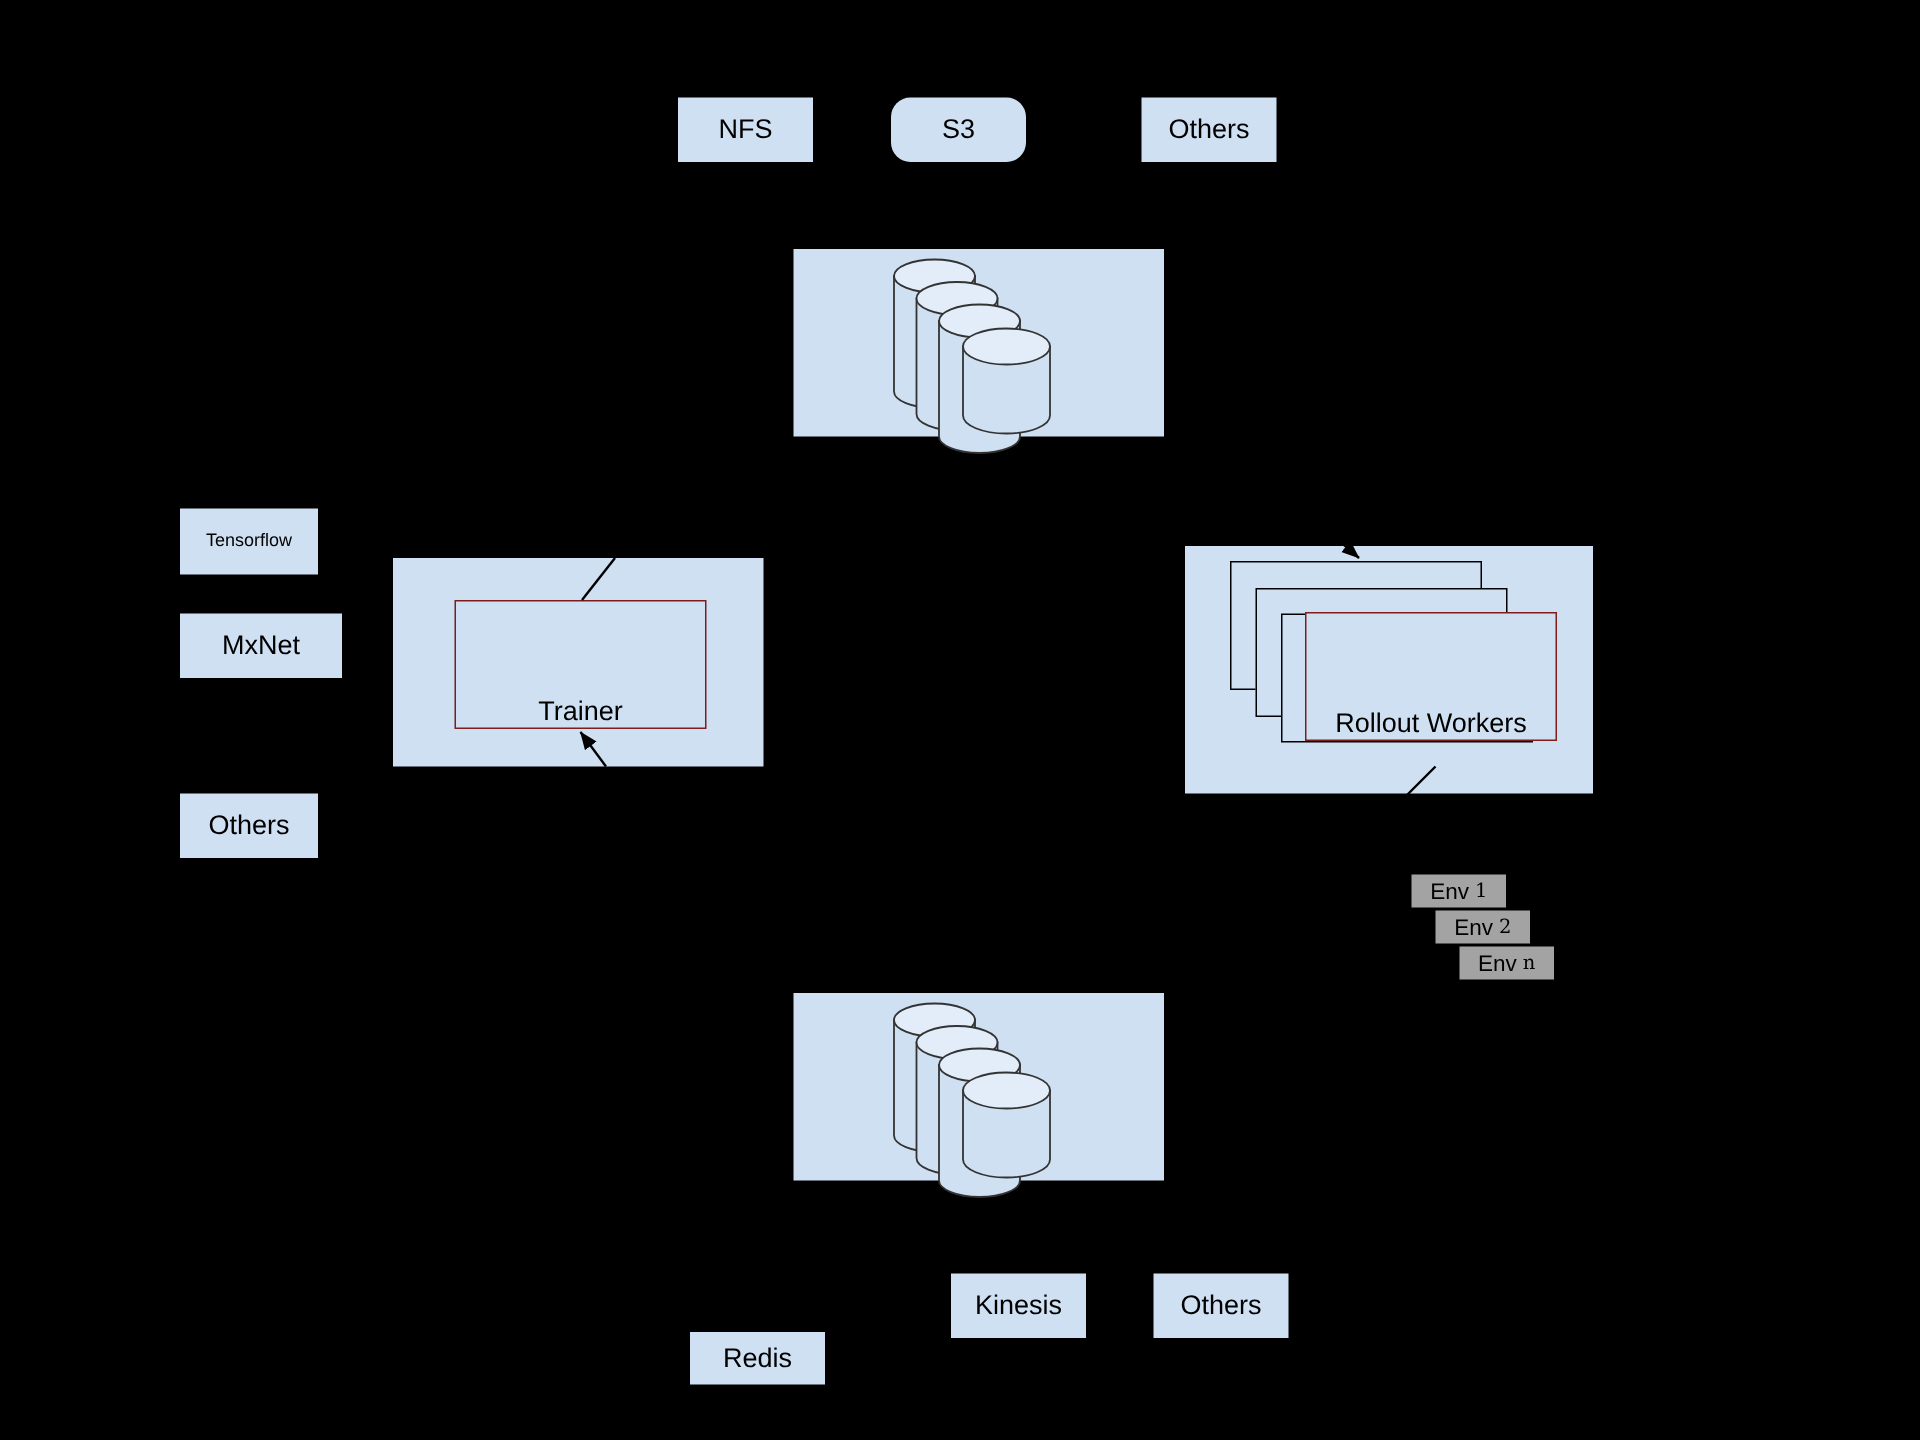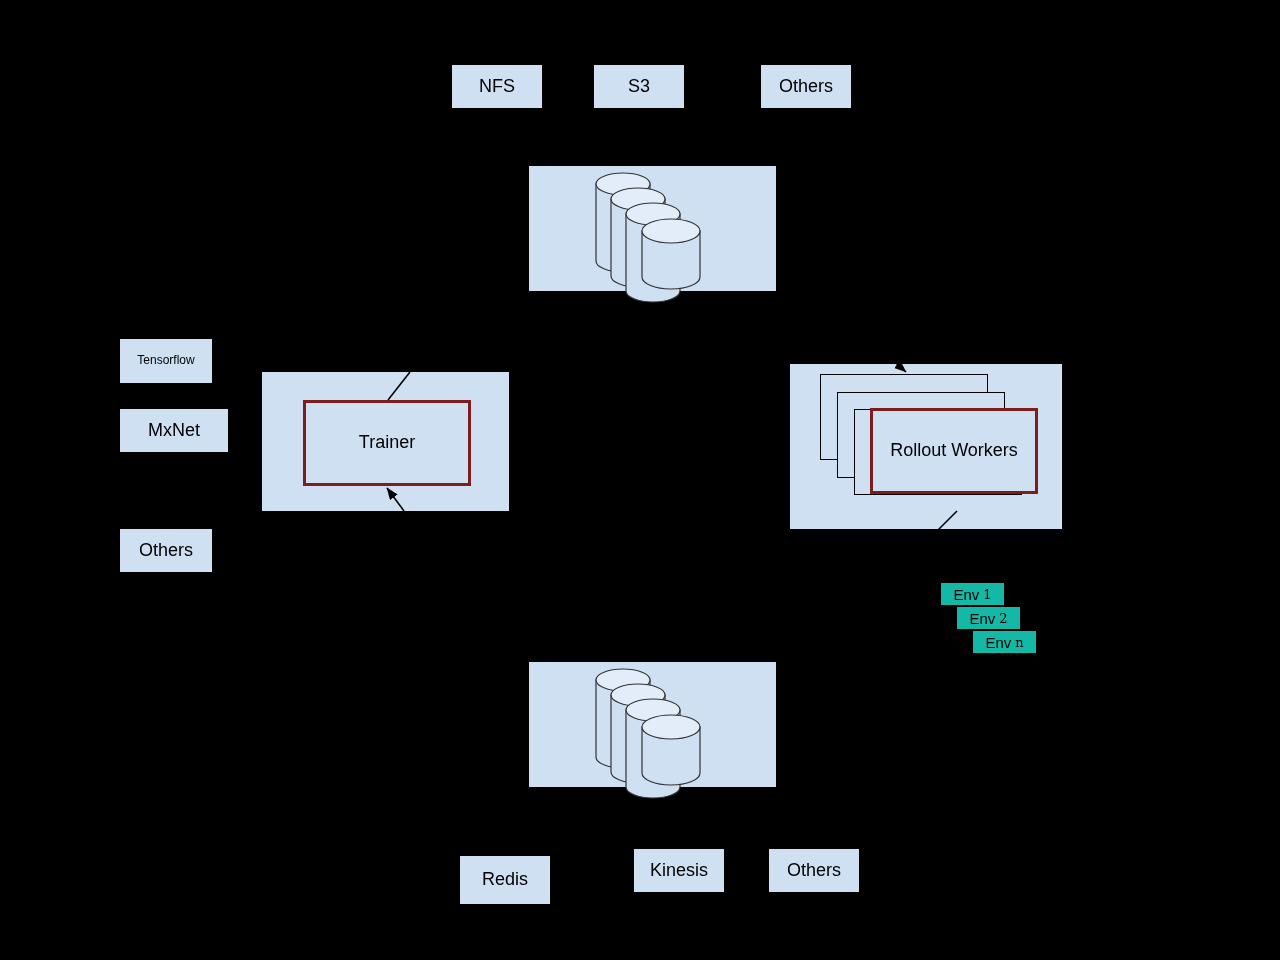--- a/index.html
+++ b/index.html
@@ -23,21 +23,22 @@
     align-items: center;
     justify-content: center;
     color: #000000;
     line-height: 1.1;
     white-space: nowrap;
   }
   .plain-box {
     border: none;
   }
   .bordered {
-    border: 3px solid #7f1d1d;
+    border: 1px solid #7f1d1d;
+    align-items: flex-end;
   }
   .label-lg { font-size: 18px; }
   .label-sm { font-size: 12px; }
 
   
   .panel {
     position: absolute;
     background: #cfe0f3;
     box-sizing: border-box;
   }
@@ -53,21 +54,21 @@
   svg.overlay {
     position: absolute;
     left: 0;
     top: 0;
     width: 1280px;
     height: 960px;
     pointer-events: none;
   }
   .env-box {
     position: absolute;
-    background: #14b8a6;
+    background: #a3a3a3;
     box-sizing: border-box;
     display: flex;
     align-items: center;
     justify-content: center;
     color: #000000;
     font-size: 15px;
     white-space: nowrap;
   }
   .env-sub {
     font-family: "DejaVu Serif", serif;
@@ -76,21 +77,21 @@
   }
 </style>
 </head>
 <body>
 
 <div id="canvas">
 
   <div class="node plain-box label-lg" style="left:452px; top:65px; width:90px; height:43px;">
     <span>NFS</span>
   </div>
-  <div class="node plain-box label-lg" style="left:594px; top:65px; width:90px; height:43px;">
+  <div class="node plain-box label-lg" style="left:594px; top:65px; width:90px; height:43px;border-radius:13px;">
     <span>S3</span>
   </div>
   <div class="node plain-box label-lg" style="left:761px; top:65px; width:90px; height:43px;">
     <span>Others</span>
   </div>
 
   <div class="panel" style="left:529px; top:166px; width:247px; height:125px;"></div>
 
   <div class="node plain-box label-sm" style="left:120px; top:299px; width:92px; height:44px;margin-top:40px;">
     <span>Tensorflow</span>
@@ -123,21 +124,21 @@
     <span>Env</span>
       <span class="env-sub">2</span>
   </div>
   <div class="env-box" style="left:973px; top:631px; width:63px; height:22px;">
     <span>Env</span>
       <span class="env-sub">n</span>
   </div>
 
   <div class="panel" style="left:529px; top:662px; width:247px; height:125px;"></div>
 
-  <div class="node plain-box label-lg" style="left:460px; top:856px; width:90px; height:48px;">
+  <div class="node plain-box label-lg" style="left:460px; top:888px; width:90px; height:35px;">
     <span>Redis</span>
   </div>
   <div class="node plain-box label-lg" style="left:602px; top:849px; width:90px; height:43px;margin-left:32px;">
     <span>Kinesis</span>
   </div>
   <div class="node plain-box label-lg" style="left:769px; top:849px; width:90px; height:43px;">
     <span>Others</span>
   </div>
 
   <svg class="overlay" viewBox="0 0 1280 960" xmlns="http://www.w3.org/2000/svg">

